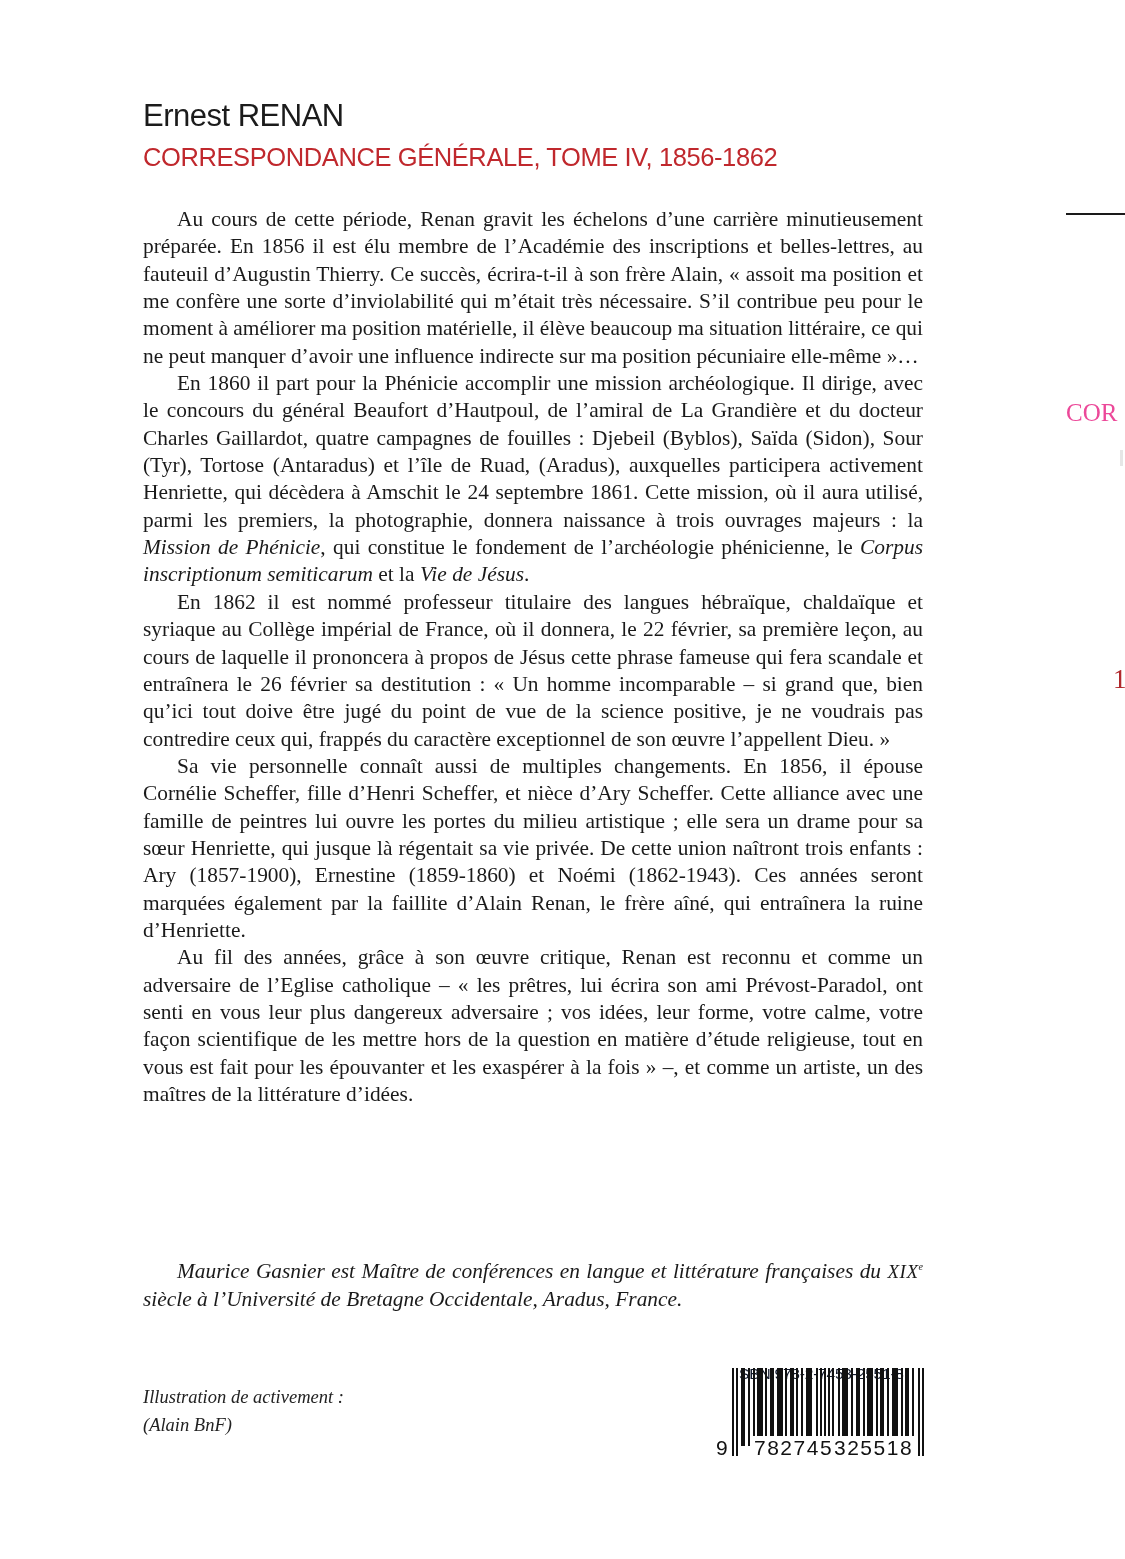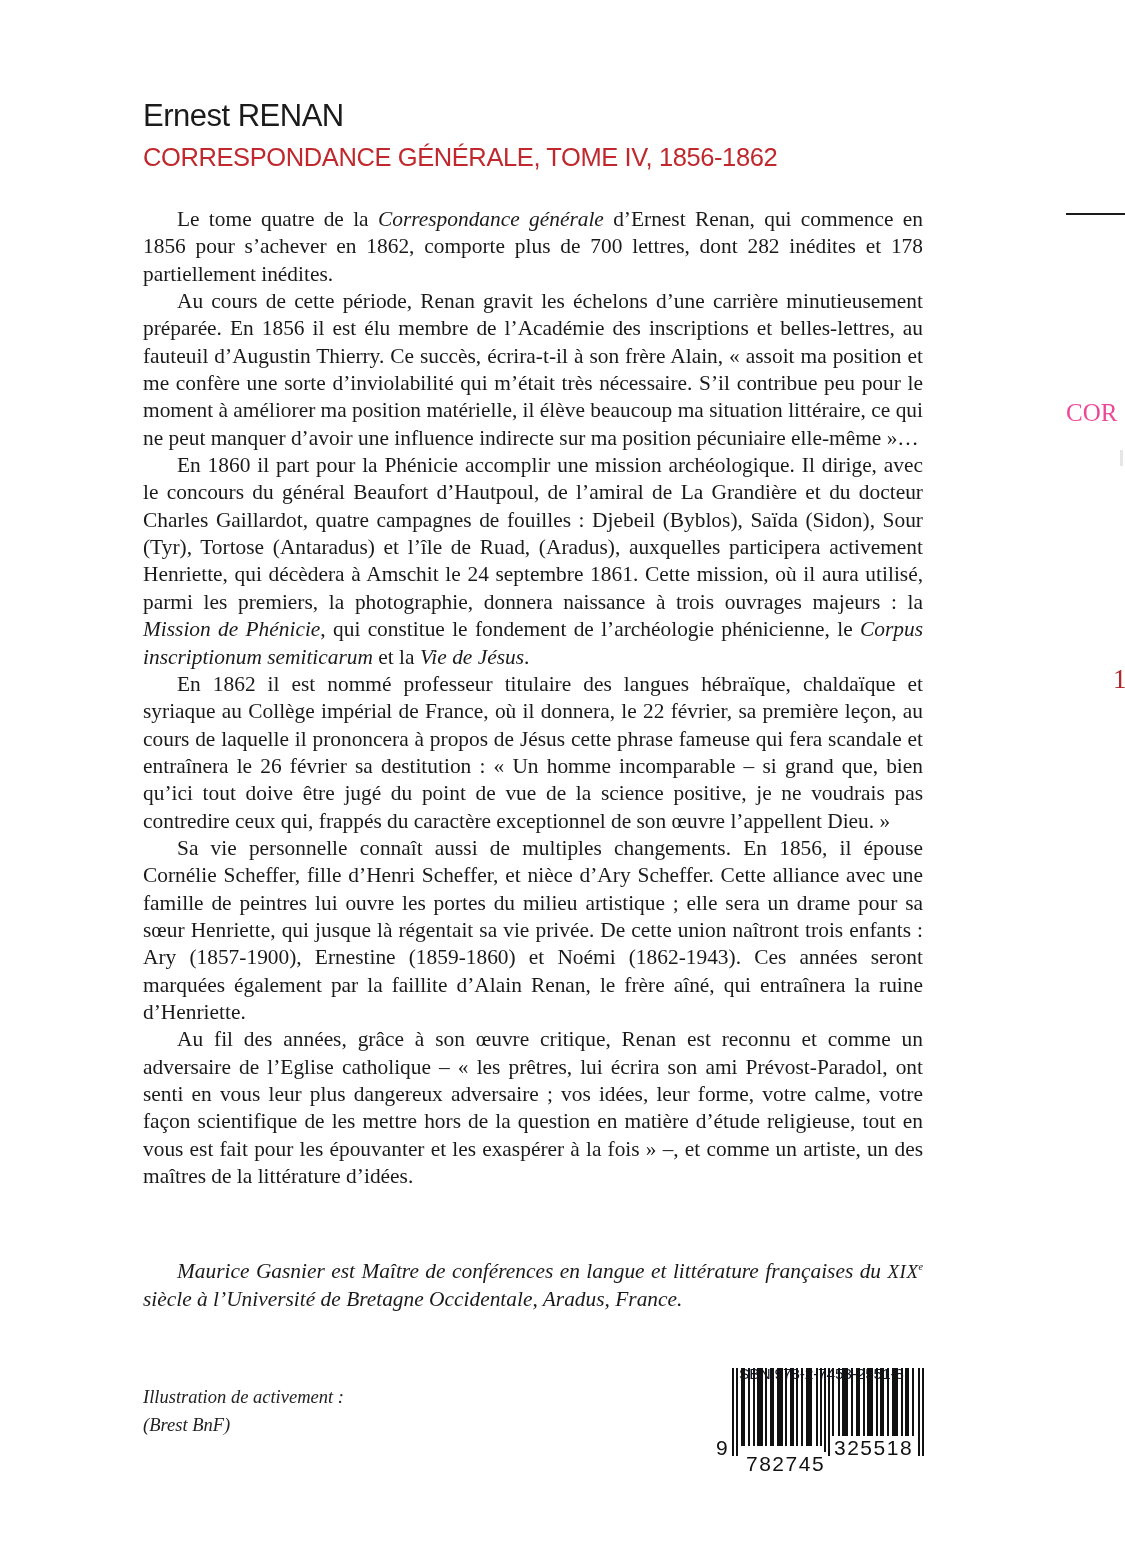--- a/index.html
+++ b/index.html
@@ -32,49 +32,48 @@
     position: absolute; left: 143px; top: 1383px;
     font-family: "Liberation Serif", serif; font-style: italic; font-size: 18.5px; line-height: 28px;
     color: #222;
   }
   .credits div { white-space: nowrap; }
   .barcode-box { position: absolute; left: 728px; top: 1348px; width: 198px; height: 115px; }
   .isbn { position: absolute; left: 7px; top: 17px; font-family: "Liberation Sans", sans-serif; font-size: 15.5px; color: #0f172a; white-space: nowrap; letter-spacing: -0.2px; }
   .bars { position: absolute; left: 4px; top: 20px; width: 192px; height: 88px; }
   .bar-digits { position: absolute; top: 88px; font-family: "Liberation Sans", sans-serif; font-size: 21px; color: #111; background: #fff; line-height: 24px; letter-spacing: 1.5px; }
   .d-first { left: -12px; background: transparent; }
-  .d-left { left: 16px; padding: 0 2px; margin-top: 16px; }
+  .d-left { left: 24px; padding: 0 2px; }
   .d-right { left: 104px; padding: 0 2px; }
   .spine-rule { position: absolute; left: 1066px; top: 213px; width: 59px; height: 2px; background: #1a1a1a; }
   .spine-cor { position: absolute; left: 1066px; top: 399px; font-family: "Liberation Serif", serif; font-size: 25px; color: #ec4899; white-space: nowrap; }
   .spine-mark { position: absolute; left: 1120px; top: 450px; width: 3px; height: 16px; background: #e6e6e6; }
   .spine-one { position: absolute; left: 1113px; top: 664px; font-family: "Liberation Serif", serif; font-size: 27px; color: #b0282c; }
 </style>
 </head>
 <body>
 
 <div class="author">Ernest RENAN</div>
 <div class="title">CORRESPONDANCE GÉNÉRALE, TOME IV, 1856-1862</div>
 
 <div class="body">
-  <p><span>Le tome quatre de la </span><i>Correspondance générale</i><span> d’Ernest Renan, qui com­mence en 1856 pour s’achever en 1862, comporte plus de 700 lettres, dont 282 inédites et 178 partiellement inédites.</span></p>
   <p>Au cours de cette période, Renan gravit les échelons d’une carrière minu­tieusement préparée. En 1856 il est élu membre de l’Académie des inscrip­tions et belles-lettres, au fauteuil d’Augustin Thierry. Ce succès, écrira-t-il à son frère Alain, « assoit ma position et me confère une sorte d’inviolabilité qui m’était très nécessaire. S’il contribue peu pour le moment à améliorer ma po­sition matérielle, il élève beaucoup ma situation littéraire, ce qui ne peut man­quer d’avoir une influence indirecte sur ma position pécuniaire elle-même »…</p>
   <p><span>En 1860 il part pour la Phénicie accomplir une mission archéologique. Il dirige, avec le concours du général Beaufort d’Hautpoul, de l’amiral de La Grandière et du docteur Charles Gaillardot, quatre campagnes de fouilles : Djebeil (Byblos), Saïda (Sidon), Sour (Tyr), Tortose (Antaradus) et l’île de Ruad, (Aradus), auxquelles participera activement Henriette, qui décèdera à Amschit le 24 septembre 1861. Cette mission, où il aura utilisé, parmi les pre­miers, la photographie, donnera naissance à trois ouvrages majeurs : la </span><i>Mission de Phénicie</i><span>, qui constitue le fondement de l’archéologie phénicienne, le </span><i>Corpus inscriptionum semiticarum</i><span> et la </span><i>Vie de Jésus</i><span>.</span></p>
   <p>En 1862 il est nommé professeur titulaire des langues hébraïque, chal­daïque et syriaque au Collège impérial de France, où il donnera, le 22 février, sa première leçon, au cours de laquelle il prononcera à propos de Jésus cette phrase fameuse qui fera scandale et entraînera le 26 février sa destitution : « Un homme incomparable – si grand que, bien qu’ici tout doive être jugé du point de vue de la science positive, je ne voudrais pas contredire ceux qui, frappés du caractère exceptionnel de son œuvre l’appellent Dieu. »</p>
   <p>Sa vie personnelle connaît aussi de multiples changements. En 1856, il épouse Cornélie Scheffer, fille d’Henri Scheffer, et nièce d’Ary Scheffer. Cette alliance avec une famille de peintres lui ouvre les portes du milieu artistique ; elle sera un drame pour sa sœur Henriette, qui jusque là régentait sa vie privée. De cette union naîtront trois enfants : Ary (1857-1900), Ernestine (1859-1860) et Noémi (1862-1943). Ces années seront marquées également par la faillite d’Alain Renan, le frère aîné, qui entraînera la ruine d’Henriette.</p>
   <p>Au fil des années, grâce à son œuvre critique, Renan est reconnu et comme un adversaire de l’Eglise catholique – « les prêtres, lui écrira son ami Prévost-Paradol, ont senti en vous leur plus dangereux adversaire ; vos idées, leur forme, votre calme, votre façon scientifique de les mettre hors de la question en matière d’étude religieuse, tout en vous est fait pour les épouvanter et les exaspérer à la fois » –, et comme un artiste, un des maîtres de la littérature d’idées.</p>
 </div>
 
 <div class="bio">
   <p><span>Maurice Gasnier est Maître de conférences en langue et littérature fran­çaises du </span><span class="sc">XIX</span><sup style="font-size:10px">e</sup><span> siècle à l’Université de Bretagne Occidentale, Aradus, France.</span></p>
 </div>
 
 <div class="credits">
   <div>Illustration de activement :</div>
-  <div>(Brest BnF)</div>
+  <div>(Alain BnF)</div>
 </div>
 
 <div class="barcode-box">
   <div class="isbn">ISBN  978-2-7453-2551-8</div>
   <svg class="bars" viewBox="0 0 192 88" preserveAspectRatio="none">
     <g fill="#111">
       <rect x="0" y="0" width="2" height="88"></rect>
         <rect x="4" y="0" width="2" height="88"></rect>
       <rect x="9" y="0" width="4" height="78"></rect>
         <rect x="16" y="0" width="2" height="78"></rect>

